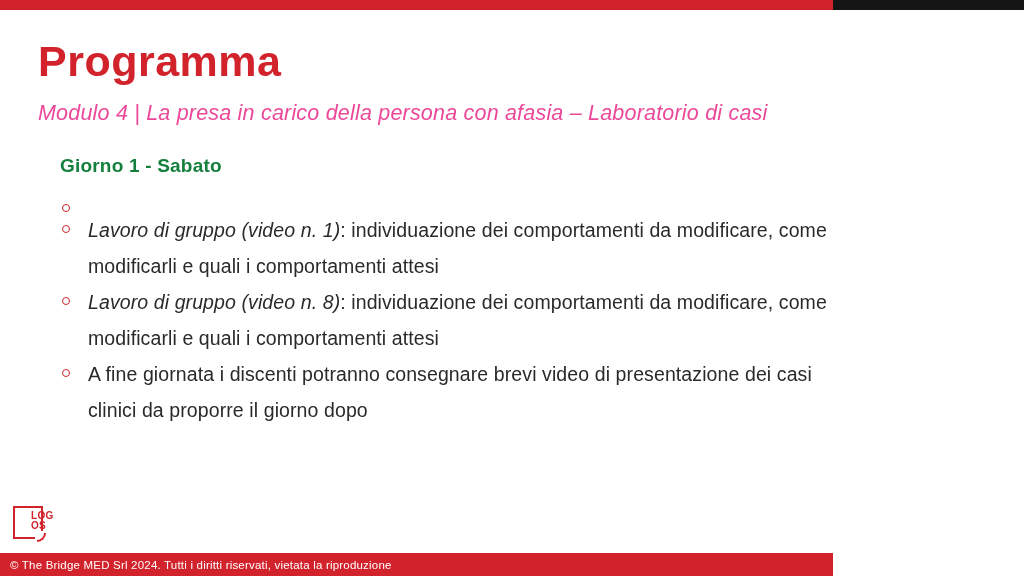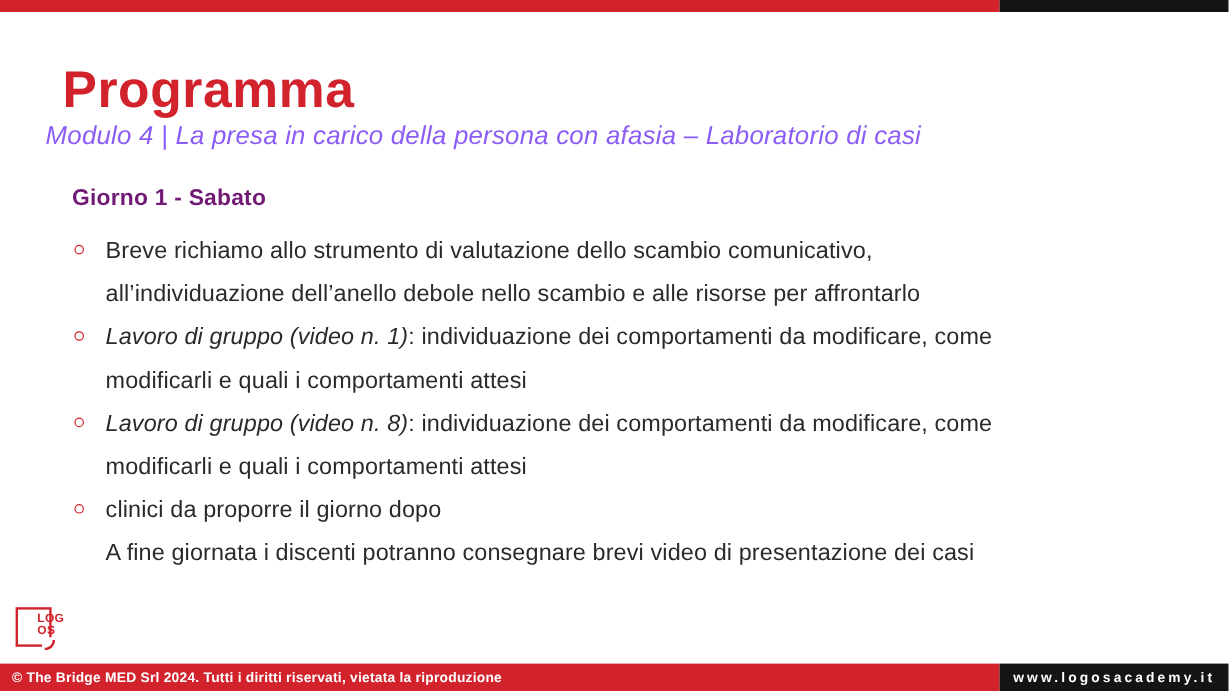--- a/index.html
+++ b/index.html
@@ -12,32 +12,32 @@
     font-family: "Liberation Sans", sans-serif;
     color: #262626;
   }
   
   .top-bar { position: absolute; top: 0; left: 0; width: 100%; height: 10px; display: flex; }
   .top-bar-red { width: 833px; height: 100%; background: var(--red); }
   .top-bar-black { flex: 1; height: 100%; background: var(--black); }
 
   
   .title {
-    position: absolute; left: 38px; top: 38px; margin: 14px;
+    position: absolute; left: 38px; top: 38px; margin: 0;
     font-size: 43px; font-weight: 800; letter-spacing: 0.5px;
     color: var(--red); line-height: 1.1;
   }
   .subtitle {
     position: absolute; left: 38px; top: 101px;
-    font-size: 21.5px; font-style: italic; color: #8b5cf6; letter-spacing: 0.2px;
+    font-size: 21.5px; font-style: italic; color: #ec4899; letter-spacing: 0.2px;
   }
 
   
   .content { position: absolute; left: 60px; top: 155px; width: 930px; }
-  .day-heading { font-size: 19px; font-weight: 700; color: #701a75; margin-bottom: 14px; letter-spacing: 0.2px; }
+  .day-heading { font-size: 19px; font-weight: 700; color: #15803d; margin-bottom: 14px; letter-spacing: 0.2px; }
   .item { display: flex; align-items: flex-start; }
   .marker {
     flex: 0 0 auto;
     width: 8px; height: 8px;
     border: 1.6px solid var(--red);
     border-radius: 50%;
     margin: 13px 18px 0 2px;
     box-sizing: border-box;
     display: inline-block;
   }
@@ -60,21 +60,21 @@
   .logo-notch { position: absolute; right: -3px; bottom: -3px; width: 9px; height: 9px; background: #ffffff; }
   .logo-tail {
     position: absolute; right: -5px; bottom: -5px; width: 9px; height: 9px;
     border-right: 2.5px solid var(--red);
     border-bottom: 2.5px solid var(--red);
     border-bottom-right-radius: 9px;
     box-sizing: border-box;
   }
 
   
-  .footer { position: absolute; left: 0; bottom: 0; width: 100%; height: 23px; display: flex; font-weight: bold; }
+  .footer { position: absolute; left: 0; bottom: 0; width: 100%; height: 23px; display: flex; }
   .footer-red {
     width: 833px; height: 100%; background: var(--red);
     display: flex; align-items: center; padding-left: 10px; box-sizing: border-box;
   }
   .footer-red span { color: #ffffff; font-size: 11.5px; letter-spacing: 0.2px; }
   .footer-black {
     flex: 1; height: 100%; background: var(--black);
     display: flex; align-items: center; justify-content: center;
   }
   .footer-black span { color: #ffffff; font-size: 11.5px; letter-spacing: 2.6px; }
@@ -91,60 +91,53 @@
 
   <h1 class="title">Programma</h1>
 
   <div class="subtitle">Modulo 4 | La presa in carico della persona con afasia – Laboratorio di casi</div>
 
   <div class="content">
     <div class="day-heading">Giorno 1 - Sabato</div>
     <div class="items">
         <div class="item">
           <span class="marker"></span>
-          <div class="item-text">
-            <div class="line"><span>Breve richiamo allo strumento di valutazione dello scambio comunicativo,</span></div>
-            <div class="line"><span>all’individuazione dell’anello debole nello scambio e alle risorse per affrontarlo</span></div>
-          </div>
         </div>
         <div class="item">
           <span class="marker"></span>
           <div class="item-text">
             <div class="line"><span class="italic">Lavoro di gruppo (video n. 1)</span><span>: individuazione dei comportamenti da modificare, come</span></div>
             <div class="line"><span>modificarli e quali i comportamenti attesi</span></div>
           </div>
         </div>
         <div class="item">
           <span class="marker"></span>
           <div class="item-text">
             <div class="line"><span class="italic">Lavoro di gruppo (video n. 8)</span><span>: individuazione dei comportamenti da modificare, come</span></div>
             <div class="line"><span>modificarli e quali i comportamenti attesi</span></div>
           </div>
         </div>
         <div class="item">
           <span class="marker"></span>
           <div class="item-text">
+            <div class="line"><span>A fine giornata i discenti potranno consegnare brevi video di presentazione dei casi</span></div>
             <div class="line"><span>clinici da proporre il giorno dopo</span></div>
-            <div class="line"><span>A fine giornata i discenti potranno consegnare brevi video di presentazione dei casi</span></div>
           </div>
         </div>
       </div>
   </div>
 
   <div class="logo">
     <div class="logo-text">
       <span>LOG</span>
       <span>OS</span>
     </div>
     <div class="logo-notch"></div>
     <div class="logo-tail"></div>
   </div>
 
   <div class="footer">
     <div class="footer-red">
       <span>© The Bridge MED Srl 2024. Tutti i diritti riservati, vietata la riproduzione</span>
     </div>
-    <div class="footer-black">
-      <span>www.logosacademy.it</span>
-    </div>
   </div>
 
 </div>
 
 </body></html>

